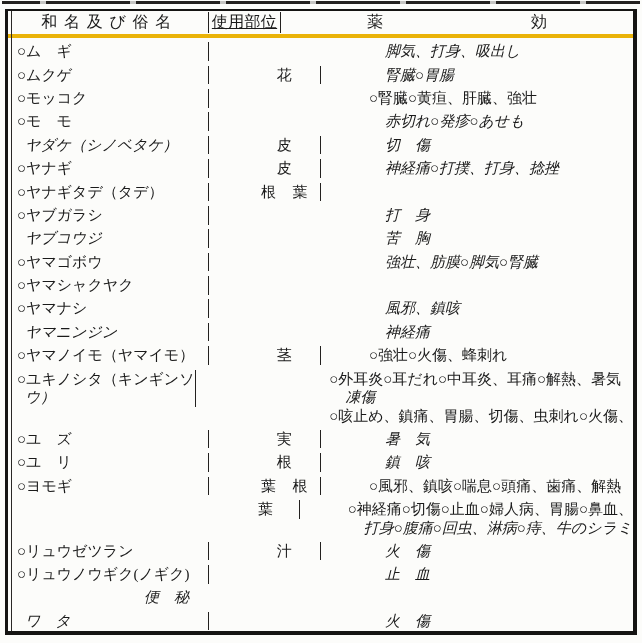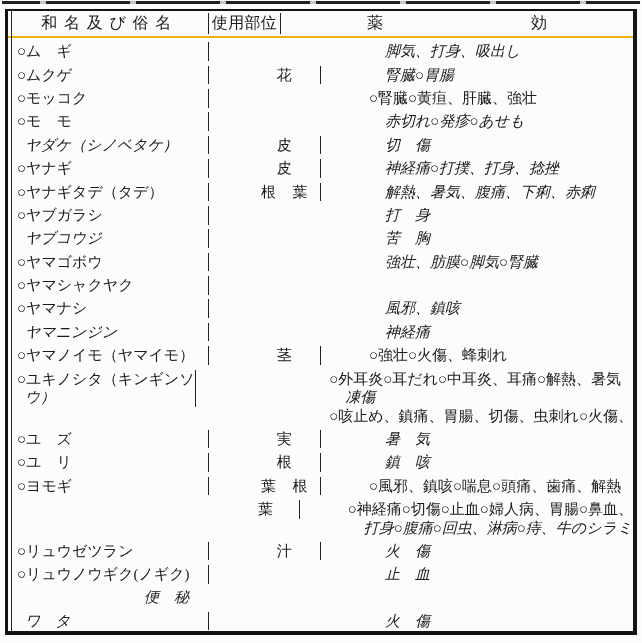--- a/index.html
+++ b/index.html
@@ -31,36 +31,36 @@
   .table-frame::after {
     content: "";
     position: absolute; left: 3px; top: 0; bottom: 0; width: 1px;
     background: #2a2826;
   }
 
   .hdr-row, .row { display: flex; box-sizing: border-box; }
 
   .hdr-row {
     height: 27px;
-    border-bottom: 2px solid #eab308;
+    border-bottom: 4px solid #eab308;
     align-items: center;
     font-size: 16px;
   }
 
   .c1 { width: 201px; }
   .c2 { width: 72px; }
   .c3 { flex: 1; }
   .c1, .c2 { border-right: 1.5px solid #23211f; box-sizing: border-box; }
 
   .hdr-name {
     text-align: center;
     letter-spacing: 0.42em;
     padding-left: 0.2em;
   }
-  .hdr-part { text-align: center; letter-spacing: 0.02em; }
+  .hdr-part { text-align: center; letter-spacing: 0.02em; text-decoration: underline; }
   .hdr-eff {
     display: flex;
     justify-content: center;
     gap: 148px;
   }
 
   .tbody { padding-top: 2px; }
 
   .row { min-height: 23.4px; padding: 2.2px 0; align-items: flex-start; gap: 40px; }
 
@@ -157,23 +157,20 @@
             <div class="line indent">神経痛○打撲、打身、捻挫</div>
           </div>
         </div>
         <div class="row">
           <div class="c1">
             <div class="line">○ヤナギタデ（タデ）</div>
           </div>
           <div class="c2">
             <div class="part-val">根　葉</div>
           </div>
-          <div class="c3">
-            <div class="line indent">解熱、暑気、腹痛、下痢、赤痢</div>
-          </div>
         </div>
         <div class="row">
           <div class="c1">
             <div class="line">○ヤブガラシ</div>
           </div>
           <div class="c2"></div>
           <div class="c3">
             <div class="line indent">打　身</div>
           </div>
         </div>

